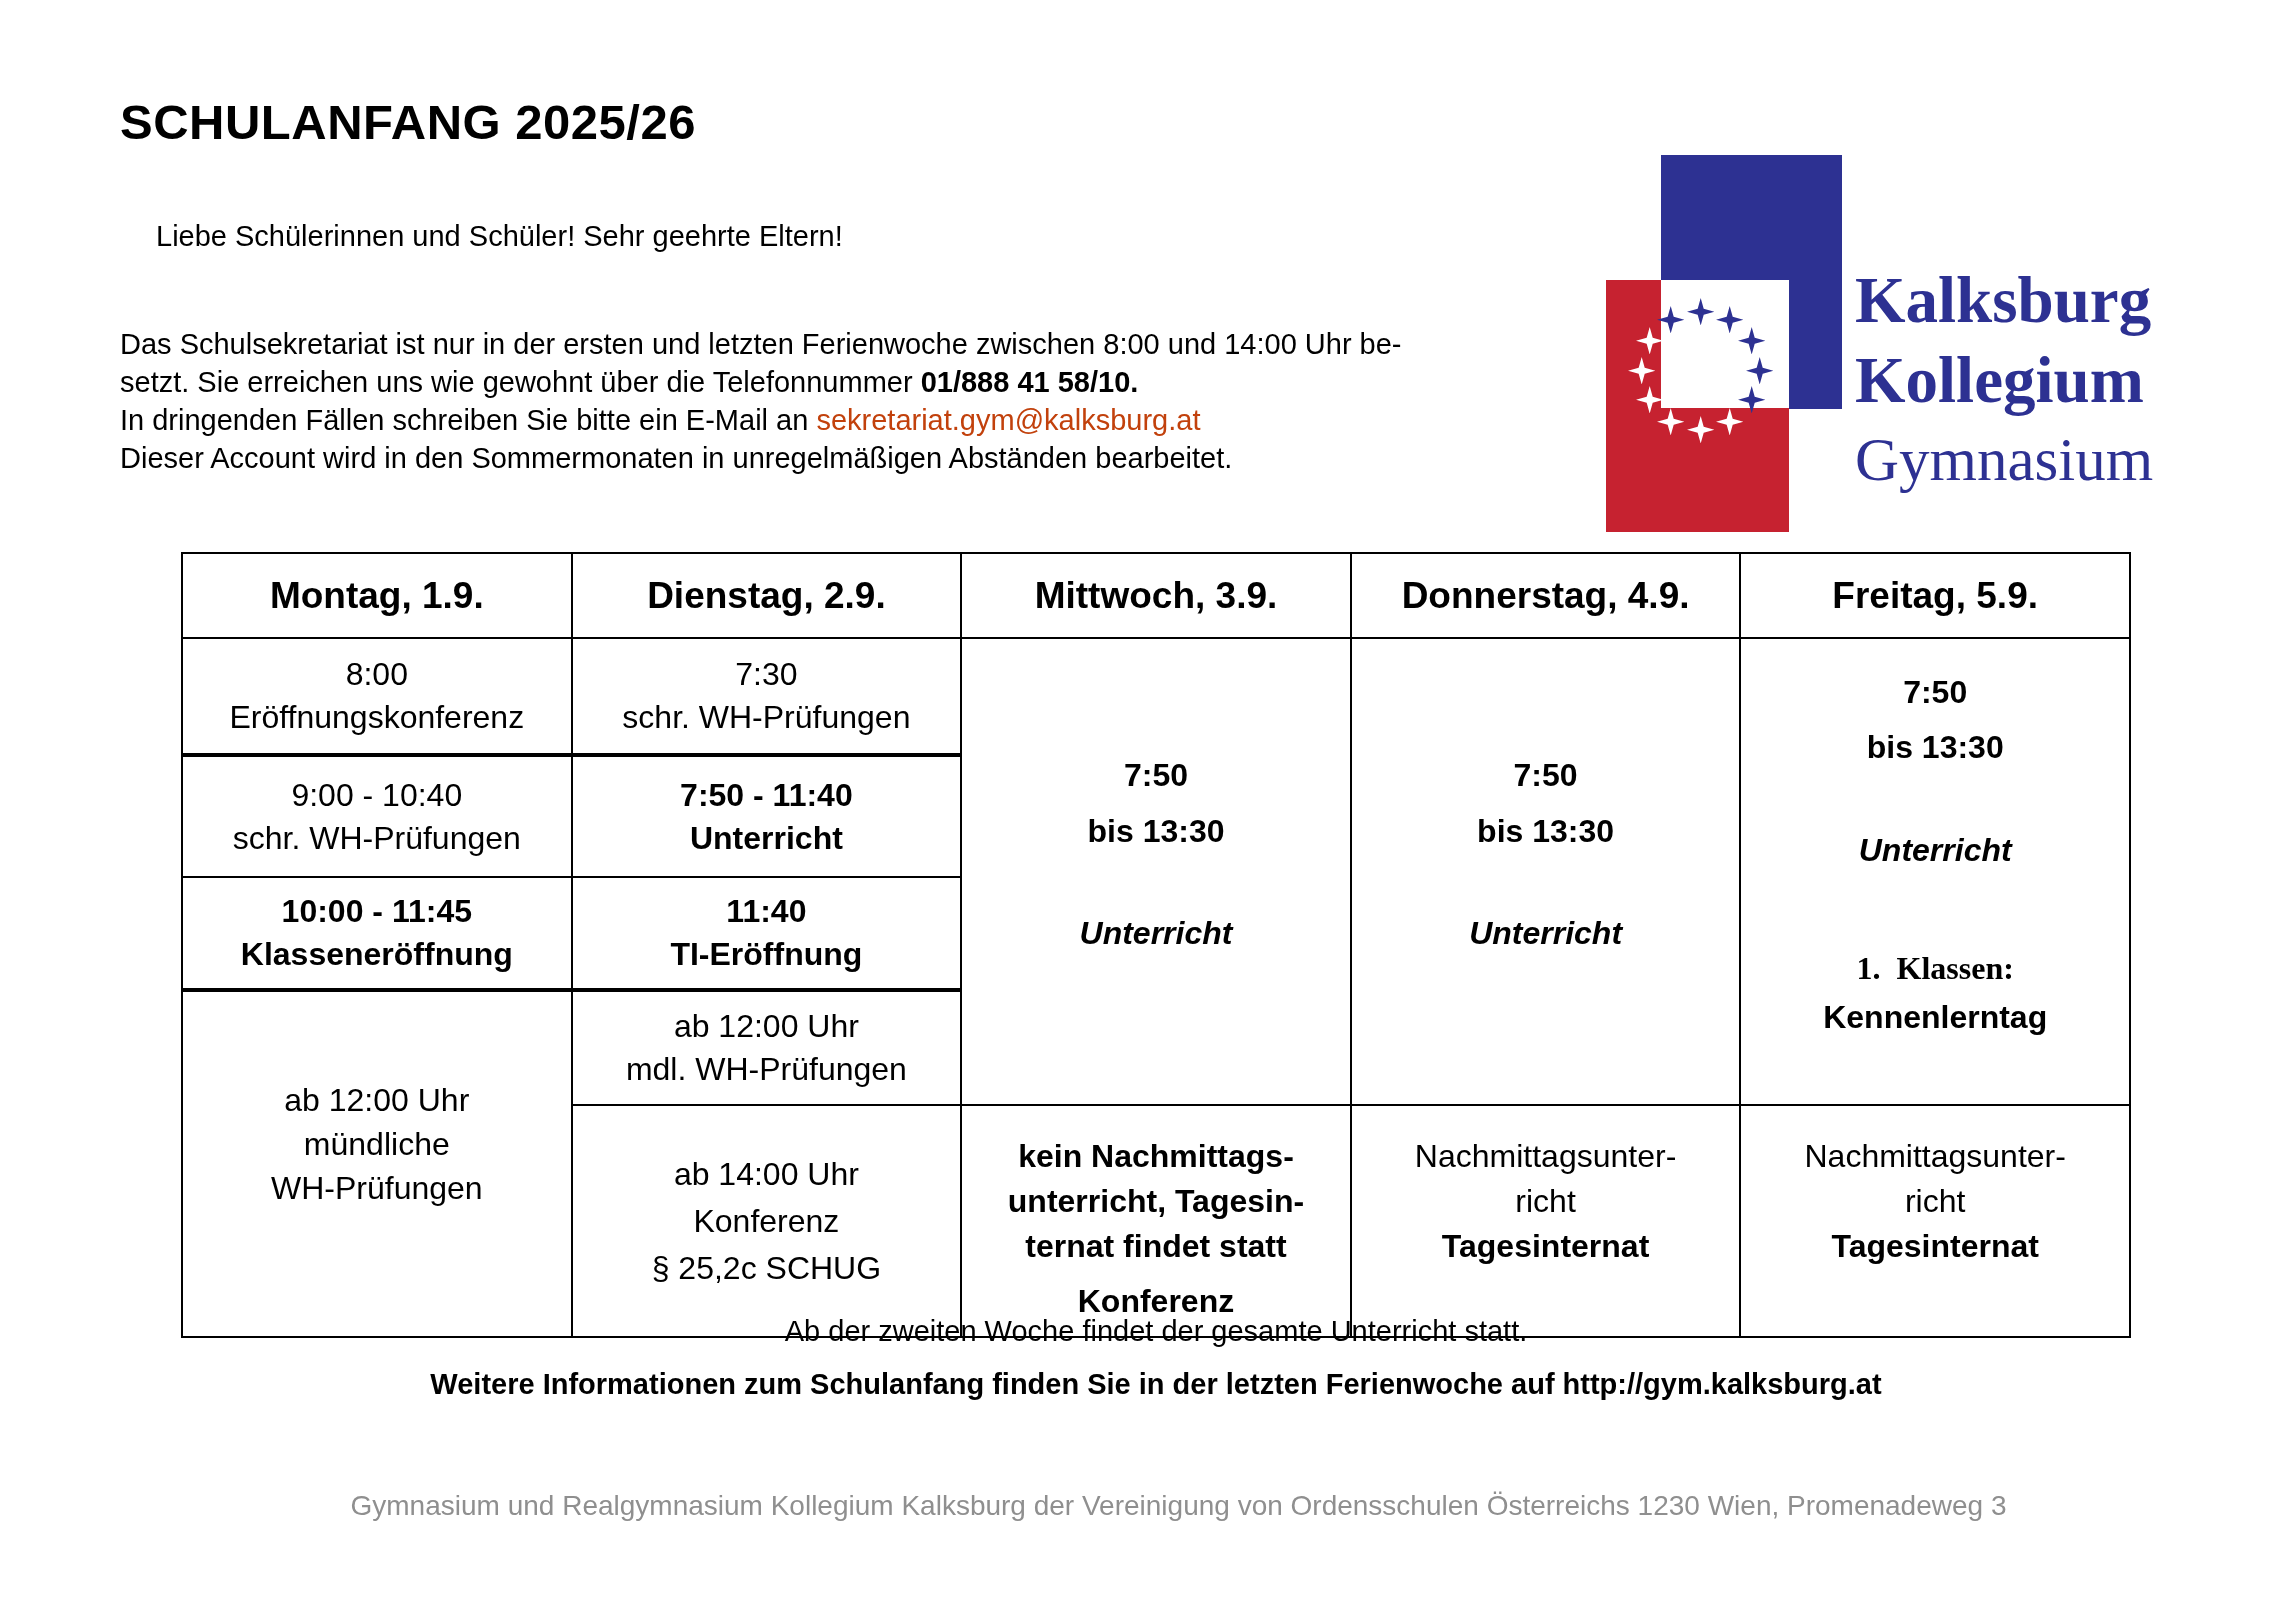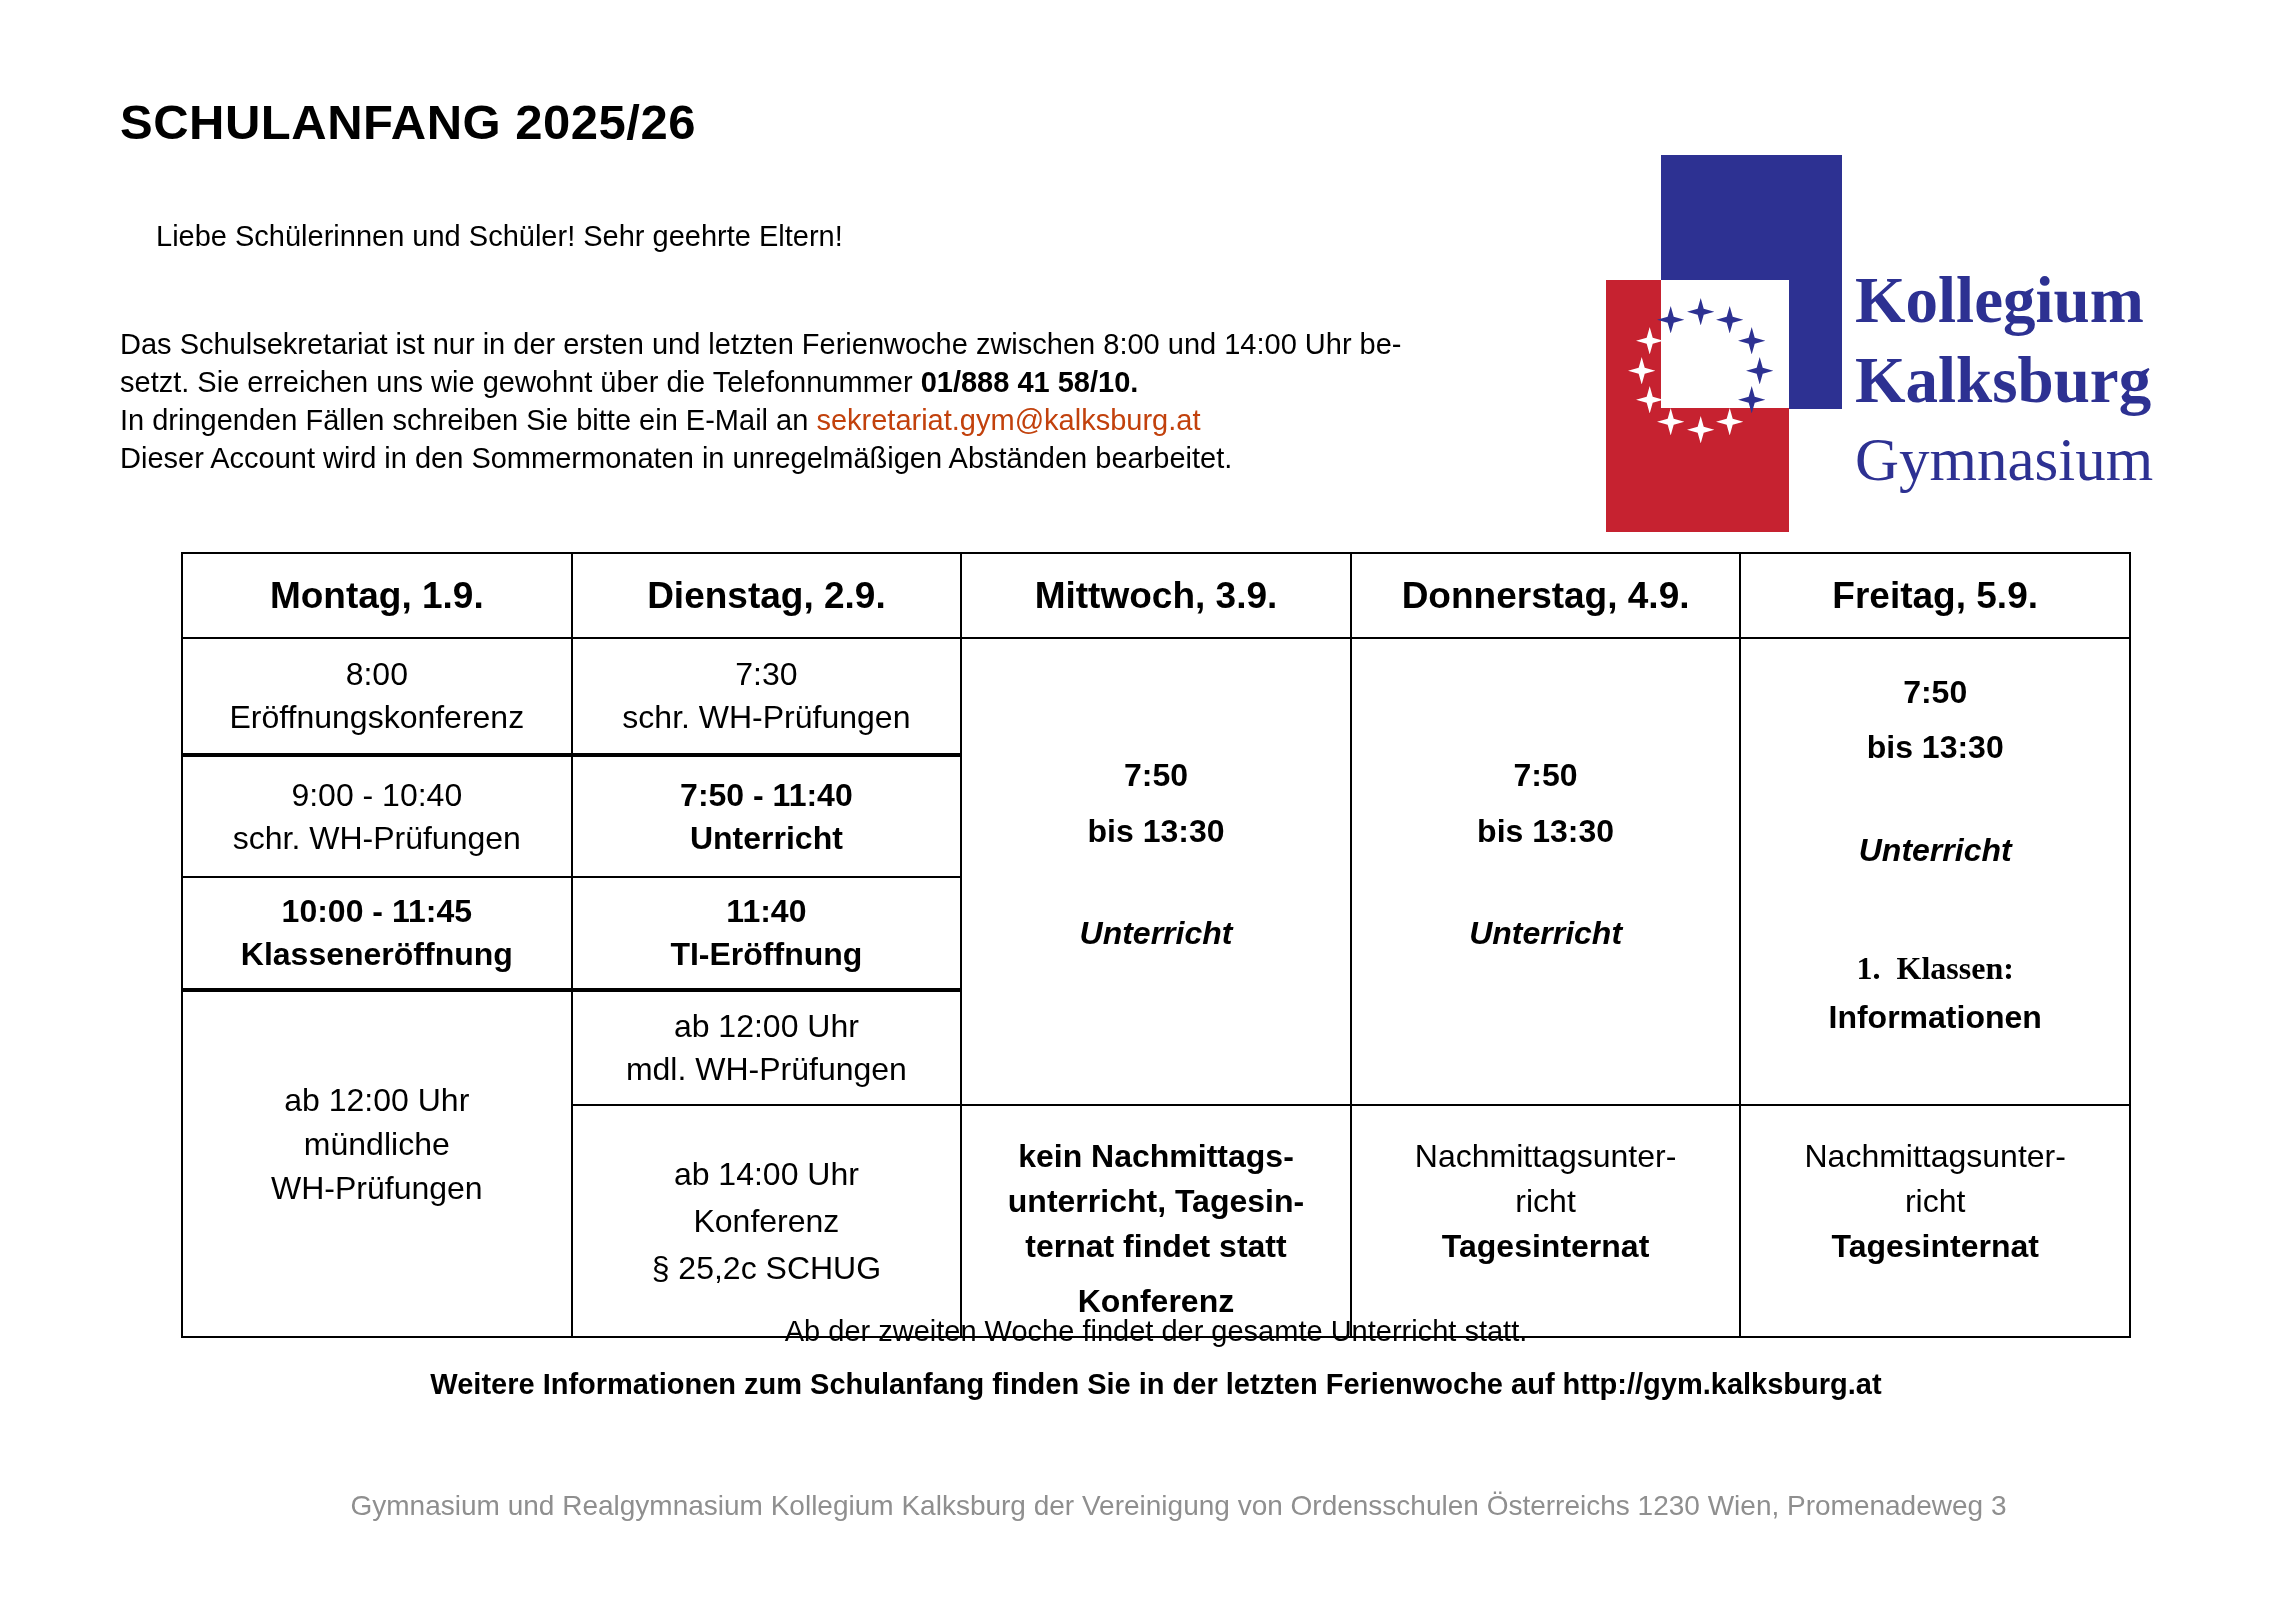--- a/index.html
+++ b/index.html
@@ -83,22 +83,22 @@
     <span class="star starb" style="left: 1746px; top: 357px; background: rgb(45, 49, 146);"></span>
     <span class="star starb" style="left: 1738px; top: 386px; background: rgb(45, 49, 146);"></span>
     <span class="star starw" style="left: 1716px; top: 408px; background: rgb(255, 255, 255);"></span>
     <span class="star starw" style="left: 1687px; top: 416px; background: rgb(255, 255, 255);"></span>
     <span class="star starw" style="left: 1657px; top: 408px; background: rgb(255, 255, 255);"></span>
     <span class="star starw" style="left: 1636px; top: 386px; background: rgb(255, 255, 255);"></span>
     <span class="star starw" style="left: 1628px; top: 357px; background: rgb(255, 255, 255);"></span>
     <span class="star starw" style="left: 1636px; top: 327px; background: rgb(255, 255, 255);"></span>
   </div>
   <div class="abs logo-text" style="color: rgb(45, 49, 146);">
+    <div class="l12">Kalksburg</div>
     <div class="l12">Kollegium</div>
-    <div class="l12">Kalksburg</div>
     <div class="l3">Gymnasium</div>
   </div>
 
   <table class="sched">
     <colgroup>
         <col style="width:20%">
         <col style="width:20%">
         <col style="width:20%">
         <col style="width:20%">
         <col style="width:20%">
@@ -133,21 +133,21 @@
           <div class="t1">bis 13:30</div>
           <div class="t2 it">Unterricht</div>
         </div>
       </td>
       <td class="vtop" rowspan="4">
         <div class="fb">
           <div class="f1">7:50</div>
           <div class="f1">bis 13:30</div>
           <div class="f2 it">Unterricht</div>
           <div class="f3 pre">1.  Klassen:</div>
-          <div class="f4">Informationen</div>
+          <div class="f4">Kennenlerntag</div>
         </div>
       </td>
     </tr>
     <tr style="height:122px;">
       <td>
         <div class="ln">9:00 - 10:40</div>
         <div class="ln">schr. WH-Prüfungen</div>
       </td>
       <td>
         <div class="ln bold">7:50 - 11:40</div>

